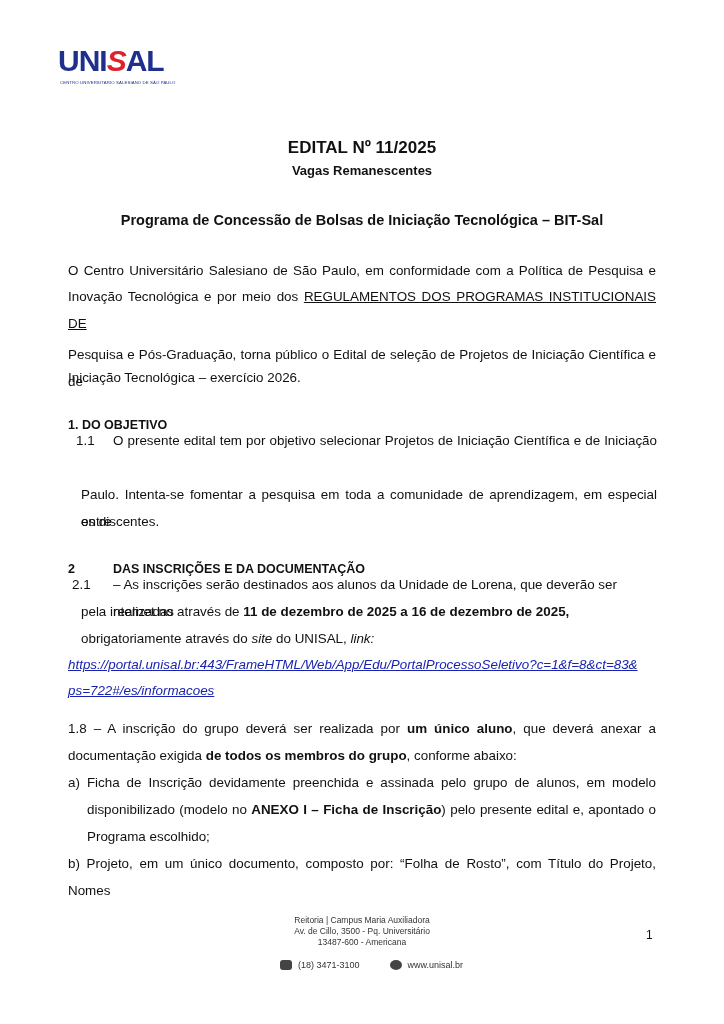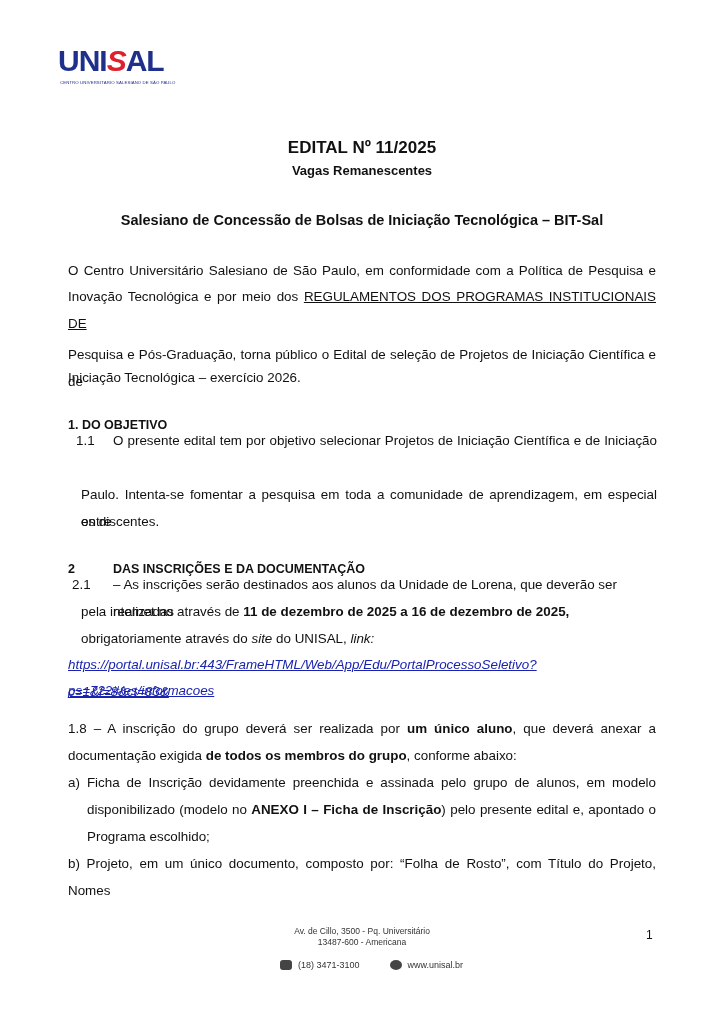--- a/index.html
+++ b/index.html
@@ -1,18 +1,18 @@
 <!DOCTYPE html>
 <html><head>
 <meta charset="utf-8">
 <style>
   html, body { margin: 0; padding: 0; background: #ffffff; }
   body { width: 724px; height: 1024px; position: relative; overflow: hidden;
          font-family: "Liberation Sans", sans-serif; color: #111; }
-  .page { position: absolute; left: 0; top: 0; width: 592px; height: 1024px; }
+  .page { position: absolute; left: 0; top: 0; width: 592px; height: 1024px; padding-left: 48px; }
 
   
   .logo { position: absolute; left: 58px; top: 44px; width: 125px; height: 52px; }
   .logo-word { position: absolute; left: 0; top: 0; font-family: "Liberation Sans", sans-serif;
                font-weight: bold; font-size: 30px; letter-spacing: -1px; color: #1f2f8c; line-height: 34px; }
   .logo-word .s { color: #e0212d; font-style: italic; }
   .logo-sub { position: absolute; left: 2px; top: 36px; font-size: 4.3px; color: #1f2f8c; letter-spacing: 0.1px; white-space: nowrap; }
 
   
   .title { position: absolute; left: 0; width: 724px; text-align: center; font-weight: bold; }
@@ -39,21 +39,21 @@
 
 <div class="page">
 
   <div class="logo">
     <div class="logo-word"><span>UNI</span><span class="s">S</span><span>AL</span></div>
     <div class="logo-sub">CENTRO UNIVERSITÁRIO SALESIANO DE SÃO PAULO</div>
   </div>
 
   <div class="title t1">EDITAL Nº 11/2025</div>
   <div class="title t2">Vagas Remanescentes</div>
-  <div class="title t3">Salesiano de Concessão de Bolsas de Iniciação Tecnológica – BIT-Sal</div>
+  <div class="title t3">Programa de Concessão de Bolsas de Iniciação Tecnológica – BIT-Sal</div>
 
   <div class="text justify" style="left:68px; top:258px; width:588px;">O Centro Universitário Salesiano de São Paulo, em conformidade com a Política de Pesquisa e</div>
   <div class="text justify" style="left:68px; top:284px; width:588px;"><span>Inovação Tecnológica e por meio dos </span><span class="u">REGULAMENTOS DOS PROGRAMAS INSTITUCIONAIS DE</span></div>
   <div class="text justify" style="left:68px; top:342px; width:588px;">Pesquisa e Pós-Graduação, torna público o Edital de seleção de Projetos de Iniciação Científica e de</div>
   <div class="text last" style="left:68px; top:365px; width:588px;">Iniciação Tecnológica – exercício 2026.</div>
 
   <div class="text b" style="left:68px; top:412px; font-size:12.5px;">1. DO OBJETIVO</div>
   <div class="text" style="left:76px; top:428px;">1.1</div>
   <div class="text justify" style="left:113px; top:428px; width:544px;">O presente edital tem por objetivo selecionar Projetos de Iniciação Científica e de Iniciação</div>
   <div class="text justify" style="left:81px; top:482px; width:576px;">Paulo. Intenta-se fomentar a pesquisa em toda a comunidade de aprendizagem, em especial entre</div>
@@ -68,20 +68,21 @@
   <div class="text link" style="left:68px; top:652px;">https://portal.unisal.br:443/FrameHTML/Web/App/Edu/PortalProcessoSeletivo?c=1&amp;f=8&amp;ct=83&amp;</div>
   <div class="text link" style="left:68px; top:678px;">ps=722#/es/informacoes</div>
 
   <div class="text justify" style="left:68px; top:716px; width:588px;"><span>1.8 – A inscrição do grupo deverá ser realizada por </span><span class="b">um único aluno</span><span>, que deverá anexar a</span></div>
   <div class="text" style="left:68px; top:743px;"><span>documentação exigida </span><span class="b">de todos os membros do grupo</span><span>, conforme abaixo:</span></div>
   <div class="text justify" style="left:68px; top:770px; width:588px;">a) Ficha de Inscrição devidamente preenchida e assinada pelo grupo de alunos, em modelo</div>
   <div class="text justify" style="left:87px; top:797px; width:569px;"><span>disponibilizado (modelo no </span><span class="b">ANEXO I – Ficha de Inscrição</span><span>) pelo presente edital e, apontado o</span></div>
   <div class="text last" style="left:87px; top:824px;">Programa escolhido;</div>
   <div class="text justify" style="left:68px; top:851px; width:588px;">b) Projeto, em um único documento, composto por: “Folha de Rosto”, com Título do Projeto, Nomes</div>
 
+  <div class="footer" style="top:915px;">Reitoria | Campus Maria Auxiliadora</div>
   <div class="footer" style="top:926px;">Av. de Cillo, 3500 - Pq. Universitário</div>
   <div class="footer" style="top:937px;">13487-600 - Americana</div>
   <div class="contact">
     <span class="icon-phone"></span>
     <span>(18) 3471-3100</span>
     <span style="width:18px;display:inline-block;"></span>
     <span class="icon-web"></span>
     <span>www.unisal.br</span>
   </div>
   <div class="page-num">1</div>

